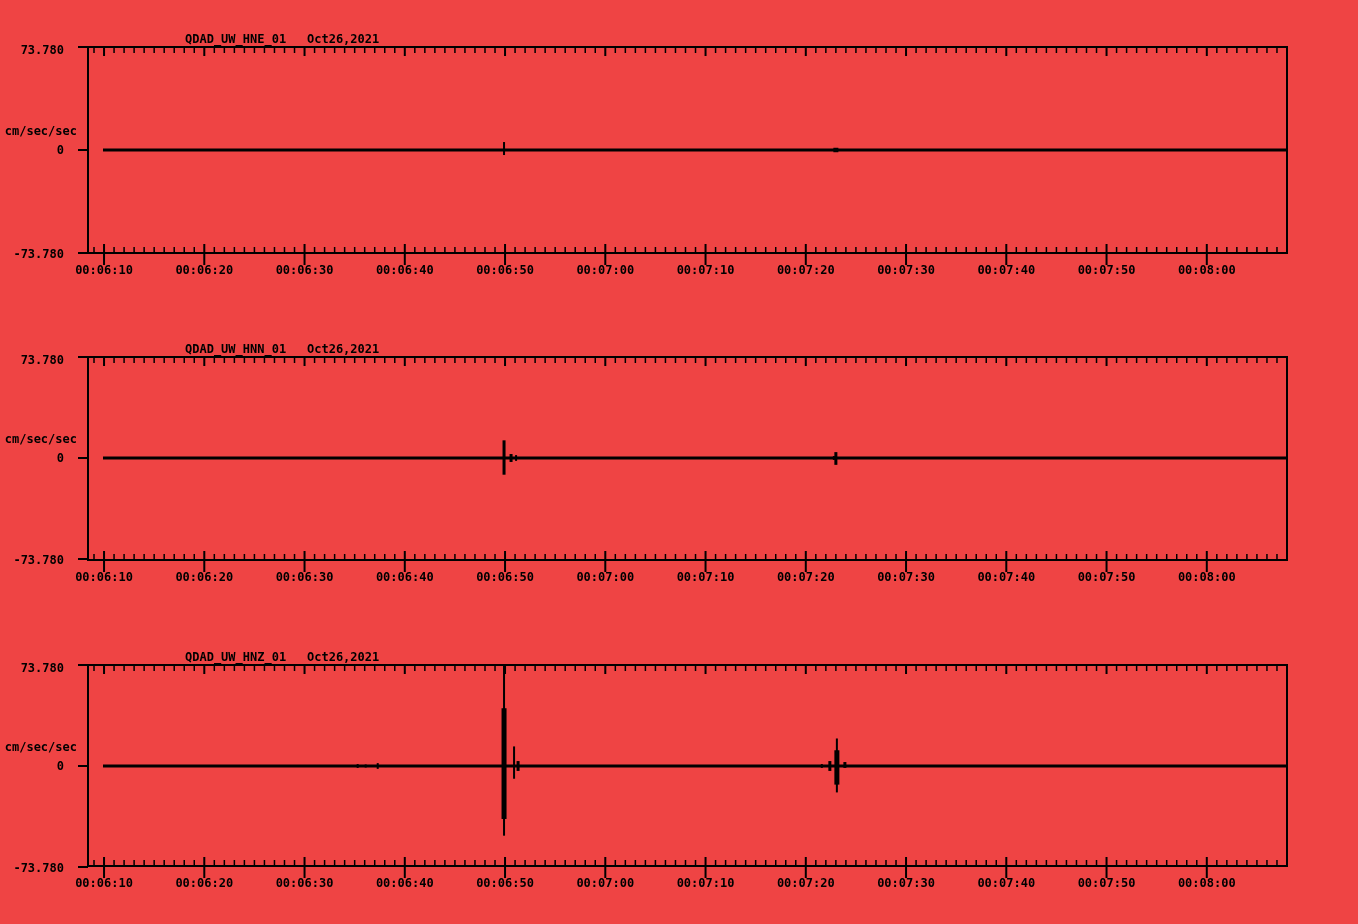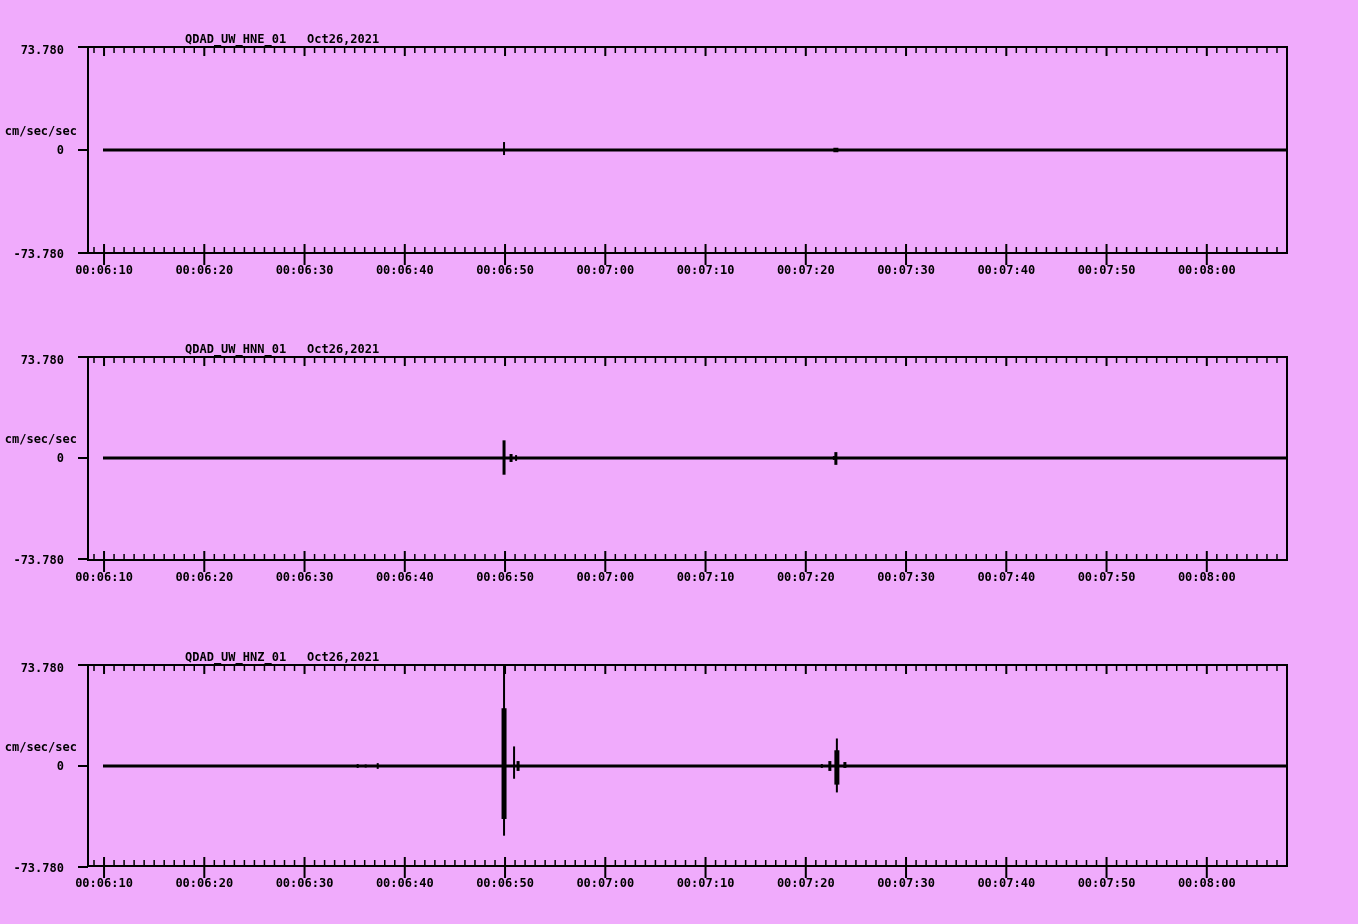--- a/index.html
+++ b/index.html
@@ -1,20 +1,20 @@
 <!DOCTYPE html>
 <html><head>
 <meta charset="utf-8">
 <style>
   html, body { margin: 0; padding: 0; background: #ffffff; }
   #screen {
     position: relative;
     width: 1358px;
     height: 924px;
-    background: #f0abfc;
+    background: #ef4444;
     font-family: "DejaVu Sans Mono", monospace;
     overflow: hidden;
   }
   #seis-svg { position: absolute; left: 0; top: 0; }
   text {
     font-family: "DejaVu Sans Mono", monospace;
     font-weight: bold;
     font-size: 12px;
     fill: #000000;
   }

